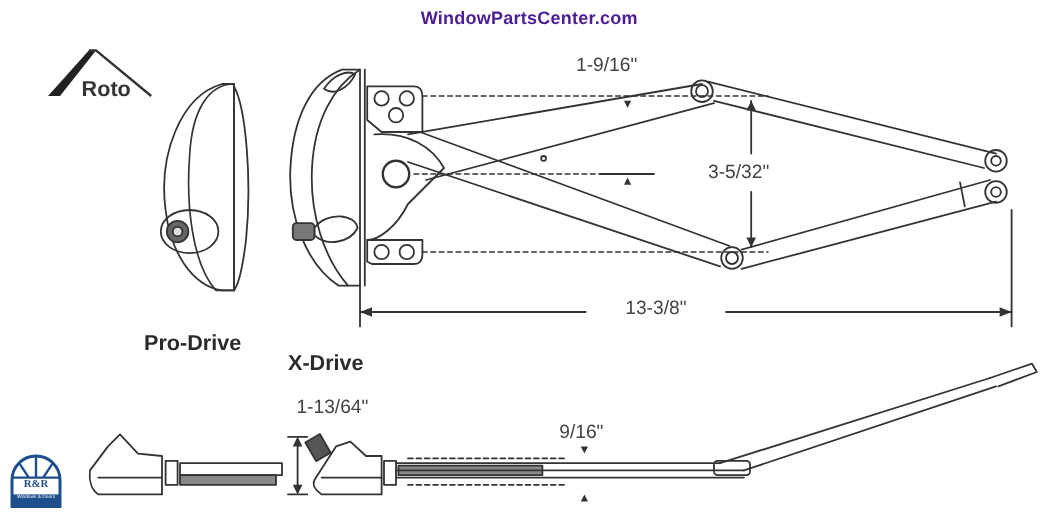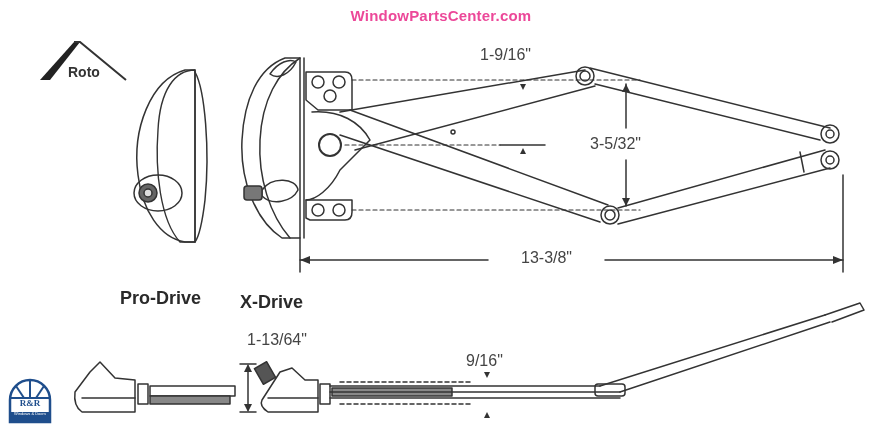--- a/index.html
+++ b/index.html
@@ -1,28 +1,28 @@
 <!DOCTYPE html>
 <html><head>
   <meta charset="utf-8">
   <style>
     html, body { margin: 0; padding: 0; background: #ffffff; }
     body { width: 882px; height: 430px; position: relative; overflow: hidden;
            font-family: "Liberation Sans", sans-serif; color: #222; }
     .site-title { position: absolute; left: 0; width: 882px; top: 7px; text-align: center;
-                  font-weight: bold; font-size: 15px; color: #ec4899; letter-spacing: 0.2px; }
+                  font-weight: bold; font-size: 15px; color: #4c1d95; letter-spacing: 0.2px; }
     .label-bold { position: absolute; font-weight: bold; font-size: 18px; color: #2a2a2a; }
     .dim { position: absolute; font-size: 16px; color: #444; }
     svg.drawing { position: absolute; left: 0; top: 0; }
     .rr-logo { position: absolute; left: 8px; top: 378px; width: 44px; height: 46px; }
     .rr-text { position: absolute; left: 0; width: 44px; top: 20px; text-align: center;
                font-family: Liberation Serif, serif; font-size: 9px; font-weight: bold; color: #1f4e8c; }
     .rr-sub { position: absolute; left: 0; width: 44px; top: 33px; text-align: center;
               font-size: 4px; color: #fff; }
-    .roto-text { position: absolute; left: 68px; top: 64px; font-weight: bold; font-size: 14px; color: #333; }
+    .roto-text { position: absolute; left: 68px; top: 64px; font-weight: bold; font-size: 18px; color: #333; }
   </style>
 </head>
 <body>
 
 <div class="site-title">WindowPartsCenter.com</div>
 
 <div>
   <svg class="drawing" width="140" height="100">
     <polygon points="40,80 74,42 80,42 50,80" fill="#222"></polygon>
     <polyline points="74,42 80,42 126,80" fill="none" stroke="#333" stroke-width="2"></polyline>
@@ -150,21 +150,21 @@
     </g>
   </g>
 </svg>
 
 <div class="dim" style="left:480px; top:46px;">1-9/16"</div>
 <div class="dim" style="left:590px; top:135px;">3-5/32"</div>
 <div class="dim" style="left:521px; top:249px;">13-3/8"</div>
 <div class="dim" style="left:247px; top:331px;">1-13/64"</div>
 <div class="dim" style="left:466px; top:352px;">9/16"</div>
 
-<div class="label-bold" style="left:120px; top:288px;">Pro-Drive</div>
+<div class="label-bold" style="left:120px; top:276px;">Pro-Drive</div>
 <div class="label-bold" style="left:240px; top:292px;">X-Drive</div>
 
 <div class="rr-logo">
   <svg width="44" height="46">
     <path d="M2,44 L2,22 A20,20 0 0 1 42,22 L42,44 Z" fill="none" stroke="#1f4e8c" stroke-width="2.5"></path>
     <line x1="22" y1="2" x2="22" y2="20" stroke="#1f4e8c" stroke-width="2"></line>
     <line x1="8" y1="8" x2="16" y2="20" stroke="#1f4e8c" stroke-width="2"></line>
     <line x1="36" y1="8" x2="28" y2="20" stroke="#1f4e8c" stroke-width="2"></line>
     <line x1="2" y1="20" x2="42" y2="20" stroke="#1f4e8c" stroke-width="2"></line>
     <rect x="2" y="34" width="40" height="10" fill="#1f4e8c"></rect>

